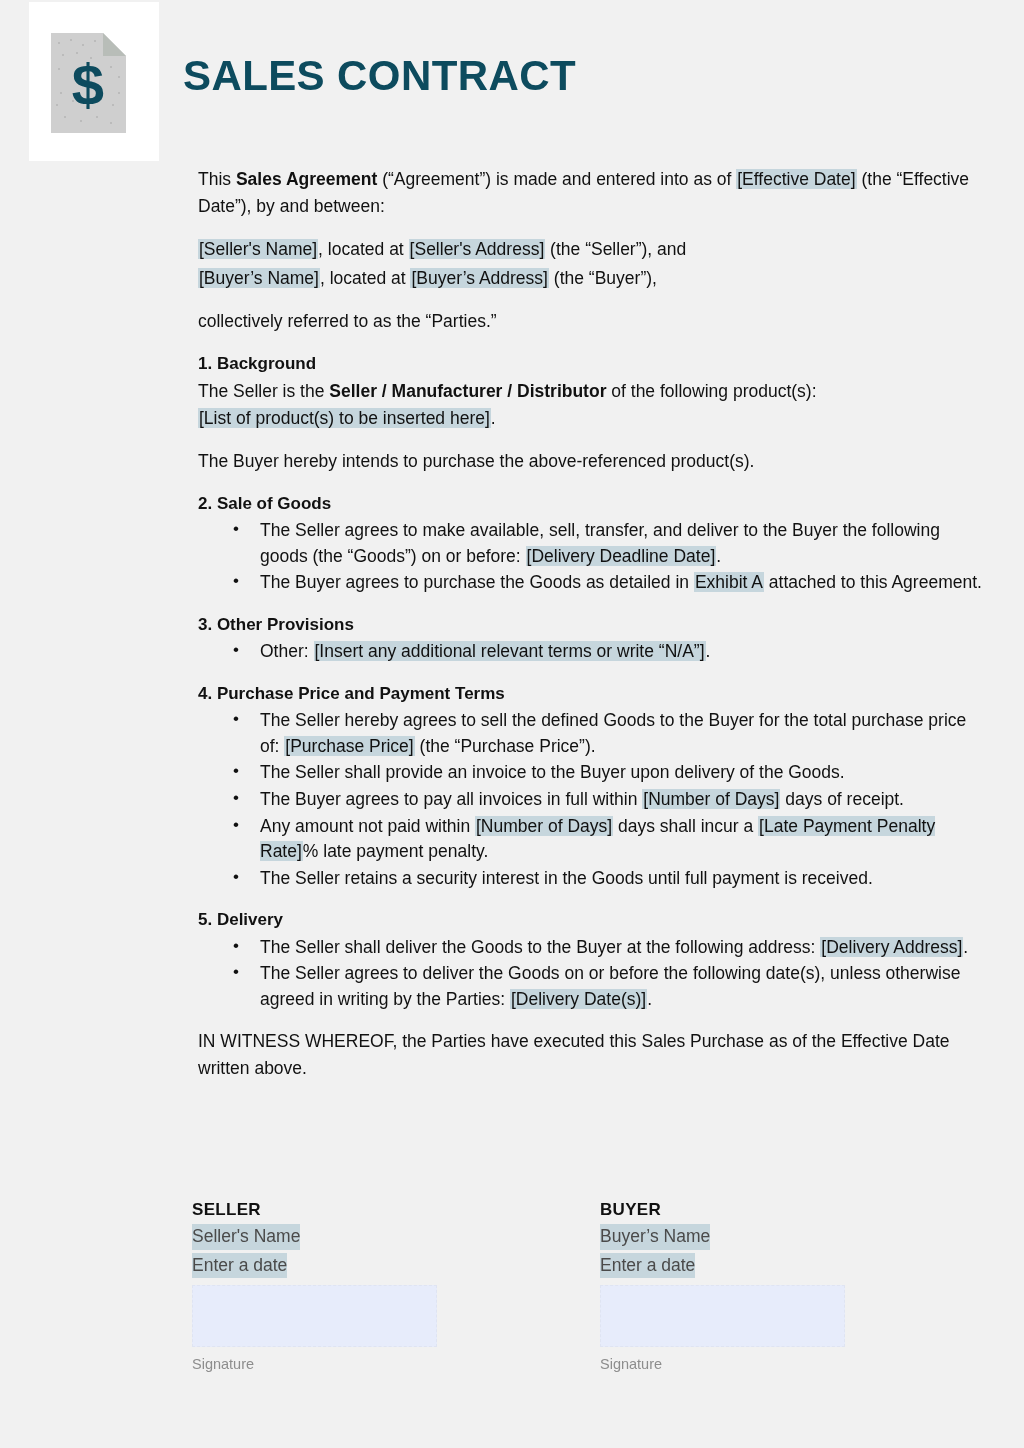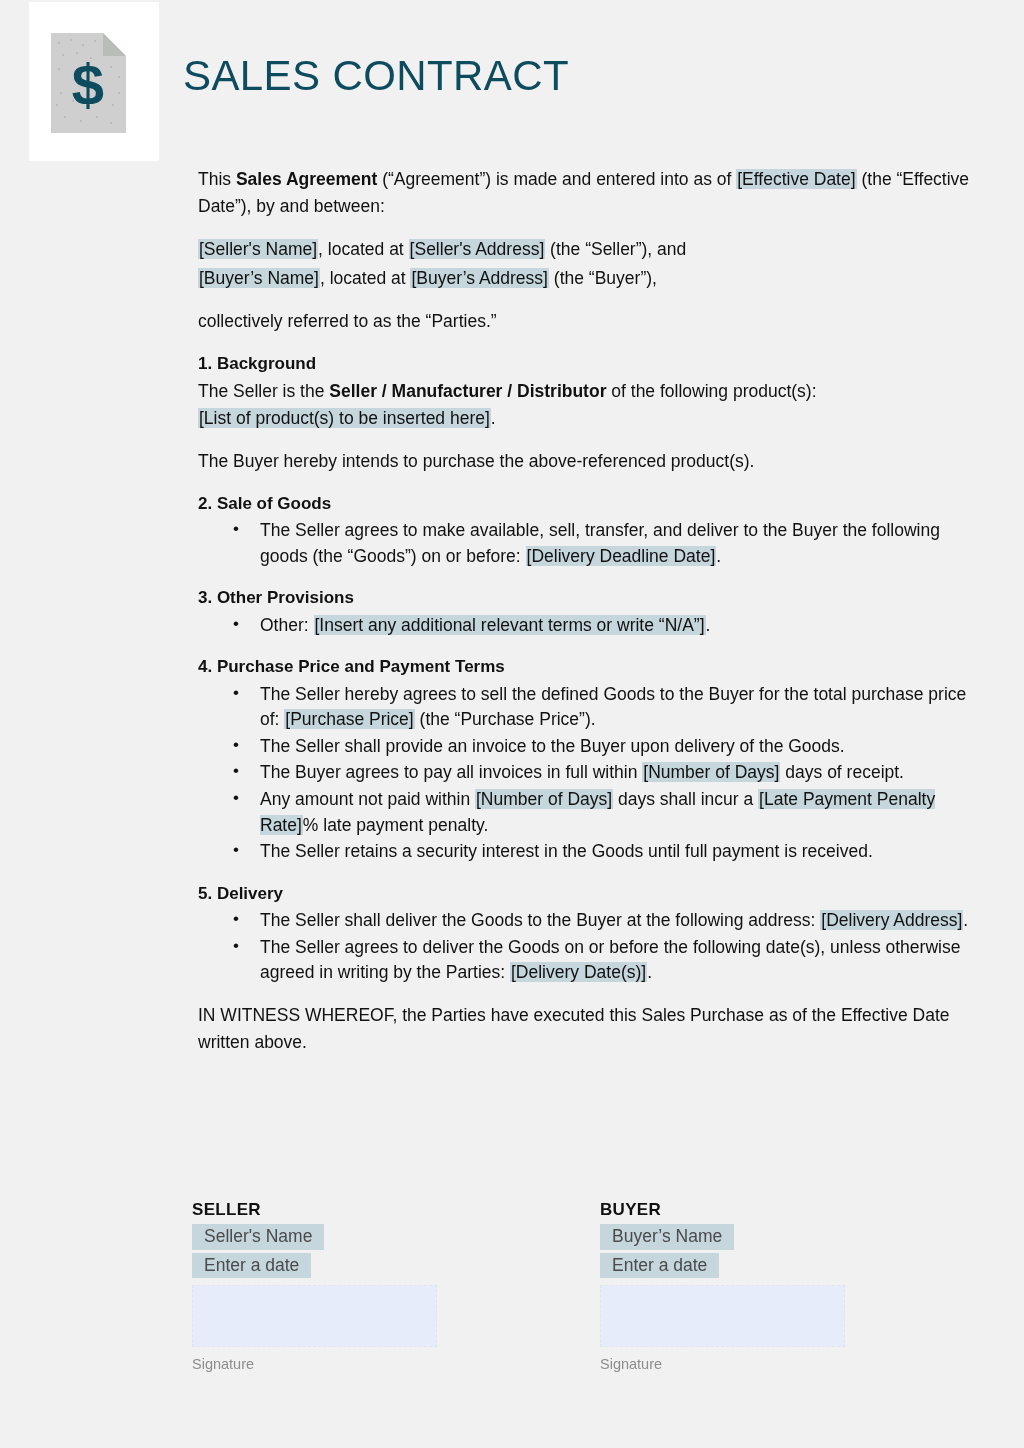--- a/index.html
+++ b/index.html
@@ -42,21 +42,21 @@
     width: 75px;
     height: 100px;
   }
   .doc-icon svg { display: block; }
 
   .title {
     position: absolute;
     left: 183px;
     top: 55px;
     font-size: 42px;
-    font-weight: normal;
+    font-weight: bold;
     letter-spacing: 0.4px;
     color: #0d4b5e;
     line-height: 1;
     margin: 0;
     white-space: nowrap;
   }
 
   
   .body-wrap {
     position: absolute;
@@ -124,21 +124,21 @@
     color: #111;
     margin: 0 0 4px 0;
     line-height: 1.2;
   }
   .sig-field {
     display: inline-block;
     background: #c6d6dd;
     color: #4a4a4a;
     font-size: 17.5px;
     line-height: 1.45;
-    padding: 0 12px;
+    padding: 0 0;
     margin-bottom: 3px;
   }
   .sig-field-row { display: block; }
   .sig-box {
     width: 245px;
     height: 62px;
     background: #e7ecfb;
     border: 1px dashed #dfe4f2;
     margin-top: 4px;
     box-sizing: border-box;
@@ -200,20 +200,21 @@
 
     <p class="para">collectively referred to as the “Parties.”</p>
 
     <h3 class="section">1. Background</h3>
     <p class="para"><span>The Seller is the </span><span class="b">Seller / Manufacturer / Distributor</span><span> of the following product(s):</span><br><span class="hl">[List of product(s) to be inserted here]</span><span>.</span></p>
     <p class="para">The Buyer hereby intends to purchase the above-referenced product(s).</p>
 
     <h3 class="section">2. Sale of Goods</h3>
     <ul class="bullets">
       <li><span>The Seller agrees to make available, sell, transfer, and deliver to the Buyer the following goods (the “Goods”) on or before: </span><span class="hl">[Delivery Deadline Date]</span><span>.</span></li>
+      <li><span>The Buyer agrees to purchase the Goods as detailed in </span><span class="hl">Exhibit A</span><span> attached to this Agreement.</span></li>
     </ul>
 
     <h3 class="section">3. Other Provisions</h3>
     <ul class="bullets">
       <li><span>Other: </span><span class="hl">[Insert any additional relevant terms or write “N/A”]</span><span>.</span></li>
     </ul>
 
     <h3 class="section">4. Purchase Price and Payment Terms</h3>
     <ul class="bullets">
       <li><span>The Seller hereby agrees to sell the defined Goods to the Buyer for the total purchase price of: </span><span class="hl">[Purchase Price]</span><span> (the “Purchase Price”).</span></li>

